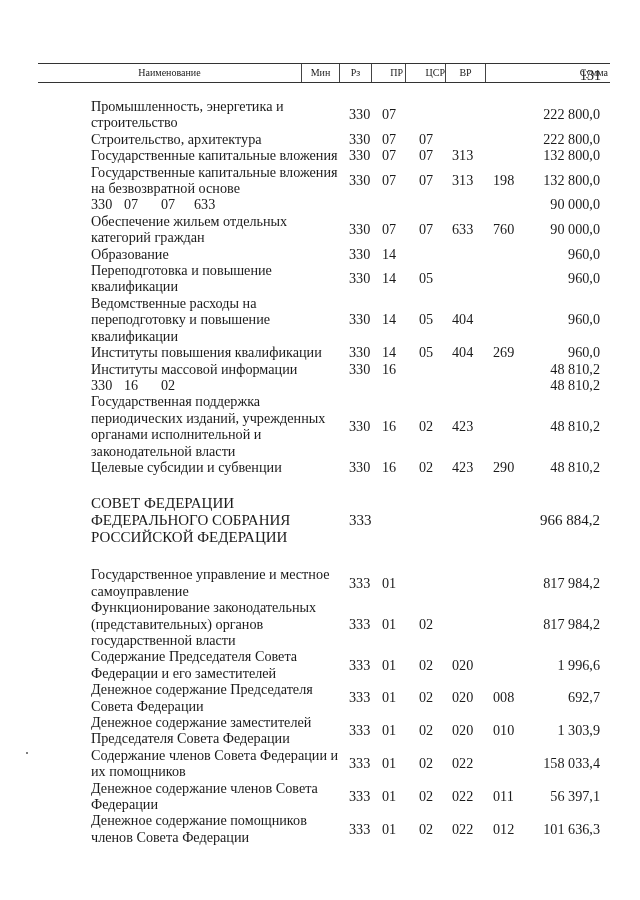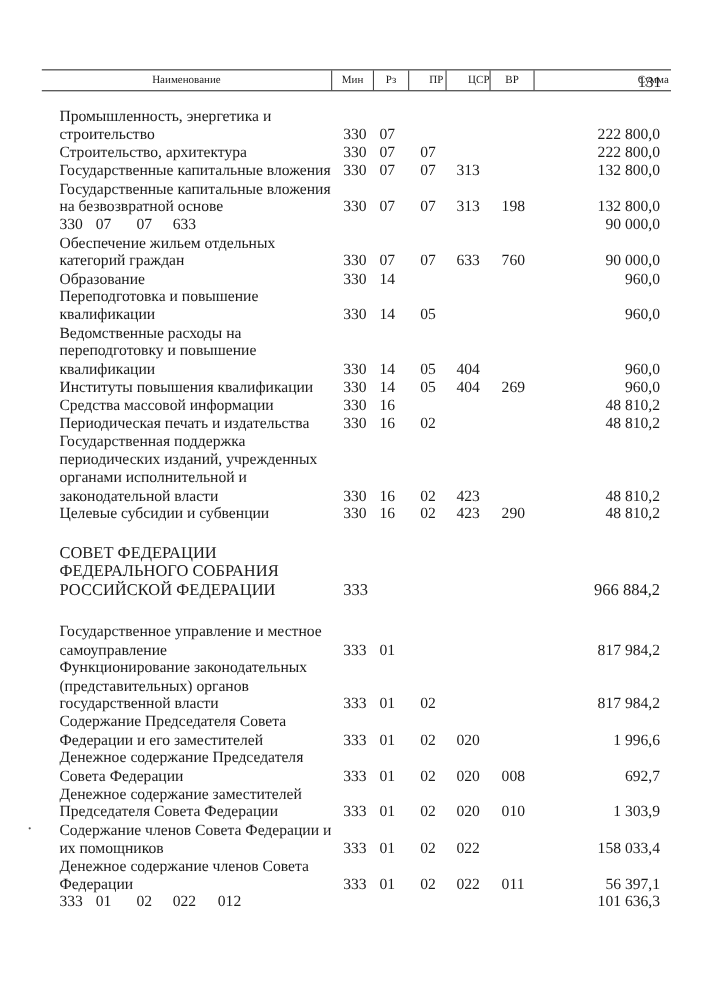--- a/index.html
+++ b/index.html
@@ -50,22 +50,23 @@
     .hc-sum { flex: 1; text-align: right; padding-right: 2px; }
 
     .rows {
       position: absolute;
       left: 54px;
       top: 98px;
       width: 546px;
     }
     .row {
       display: flex;
-      align-items: flex-end;
+      align-items: center;
       line-height: 16.4px;
+      margin-left: 37px;
     }
     .row.spaced-before-lg { margin-top: 20px; font-family: Liberation Serif, serif; }
     .c-name { width: 258px; white-space: pre-line; }
     .c-min { width: 33px; }
     .c-rz { width: 37px; }
     .c-pr { width: 33px; }
     .c-csr { width: 41px; }
     .c-vr { width: 40px; }
     .c-sum { flex: 1; text-align: right; }
     .upper { font-size: 15px; line-height: 17px; }
@@ -184,30 +185,29 @@
     <div class="row">
       <div class="c-name">Институты повышения квалификации</div>
       <div class="c-min">330</div>
       <div class="c-rz">14</div>
       <div class="c-pr">05</div>
       <div class="c-csr">404</div>
       <div class="c-vr">269</div>
       <div class="c-sum">960,0</div>
     </div>
     <div class="row">
-      <div class="c-name">Средства массовой информации</div>
+      <div class="c-name">Институты массовой информации</div>
       <div class="c-min">330</div>
       <div class="c-rz">16</div>
       <div class="c-pr"></div>
       <div class="c-csr"></div>
       <div class="c-vr"></div>
       <div class="c-sum">48 810,2</div>
     </div>
     <div class="row">
-      <div class="c-name">Периодическая печать и издательства</div>
       <div class="c-min">330</div>
       <div class="c-rz">16</div>
       <div class="c-pr">02</div>
       <div class="c-csr"></div>
       <div class="c-vr"></div>
       <div class="c-sum">48 810,2</div>
     </div>
     <div class="row">
       <div class="c-name">Государственная поддержка
 периодических изданий, учрежденных
@@ -305,20 +305,22 @@
       <div class="c-name">Денежное содержание членов Совета
 Федерации</div>
       <div class="c-min">333</div>
       <div class="c-rz">01</div>
       <div class="c-pr">02</div>
       <div class="c-csr">022</div>
       <div class="c-vr">011</div>
       <div class="c-sum">56 397,1</div>
     </div>
     <div class="row">
+      <div class="c-name">Денежное содержание помощников
+членов Совета Федерации</div>
       <div class="c-min">333</div>
       <div class="c-rz">01</div>
       <div class="c-pr">02</div>
       <div class="c-csr">022</div>
       <div class="c-vr">012</div>
       <div class="c-sum">101 636,3</div>
     </div>
   </div>
 
 <div class="dot"></div>

